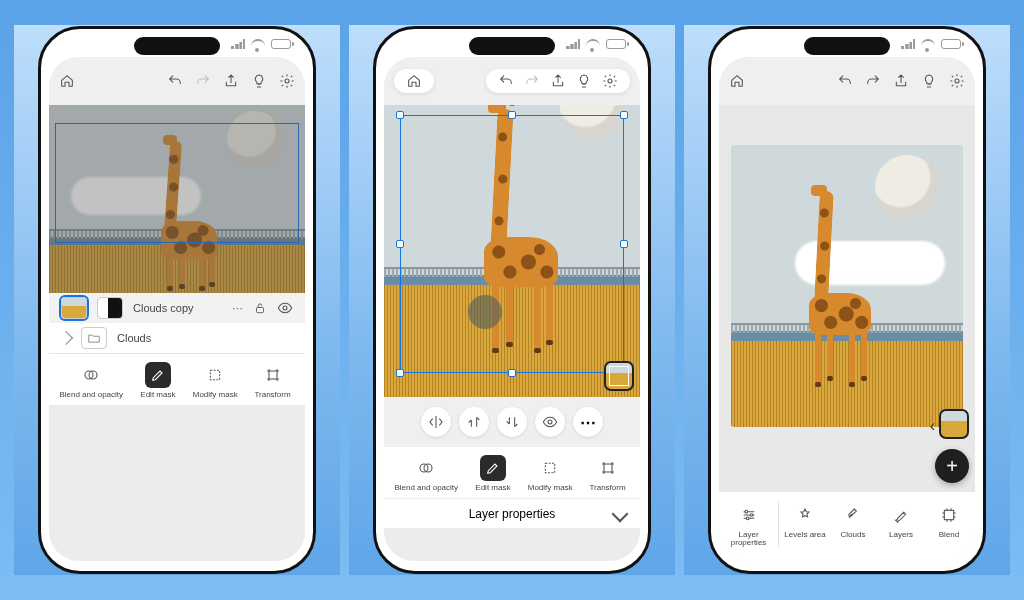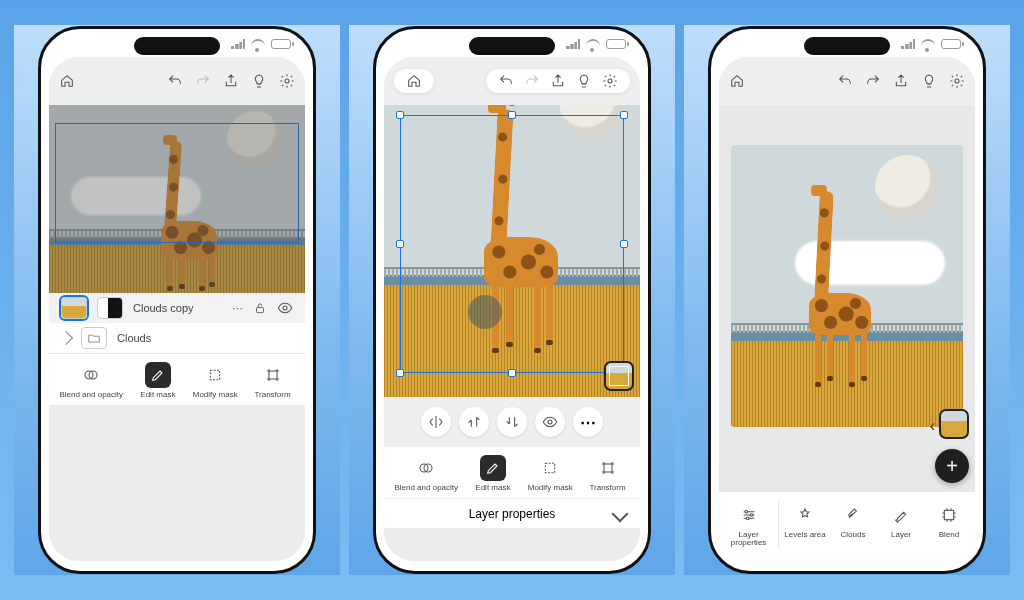--- a/index.html
+++ b/index.html
@@ -526,21 +526,21 @@
                   </svg>
                 </span>
             <span>Clouds</span>
           </div>
           <div class="tool">
             <span class="tic">
                   <svg class="ic" viewBox="0 0 24 24">
                     <path d="M4 20c2 0 3-1 3-3l9-9 3 3-9 9c-2 0-3 1-3 3z"></path>
                   </svg>
                 </span>
-            <span>Layer</span>
+            <span>Layers</span>
           </div>
           <div class="tool">
             <span class="tic">
                   <svg class="ic" viewBox="0 0 24 24">
                     <rect x="5" y="5" width="14" height="14"></rect>
                     <path d="M9 5V2M15 5V2M9 22v-3M15 22v-3M2 9h3M2 15h3M22 9h-3M22 15h-3"></path>
                   </svg>
                 </span>
             <span>Blend</span>
           </div>

